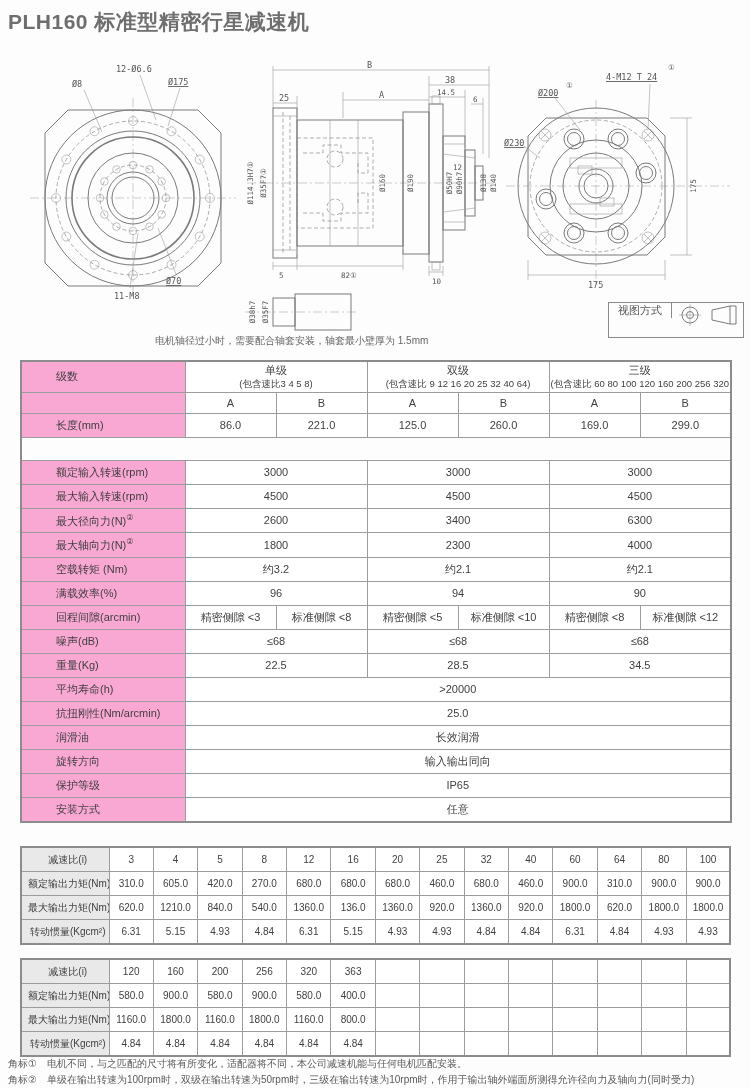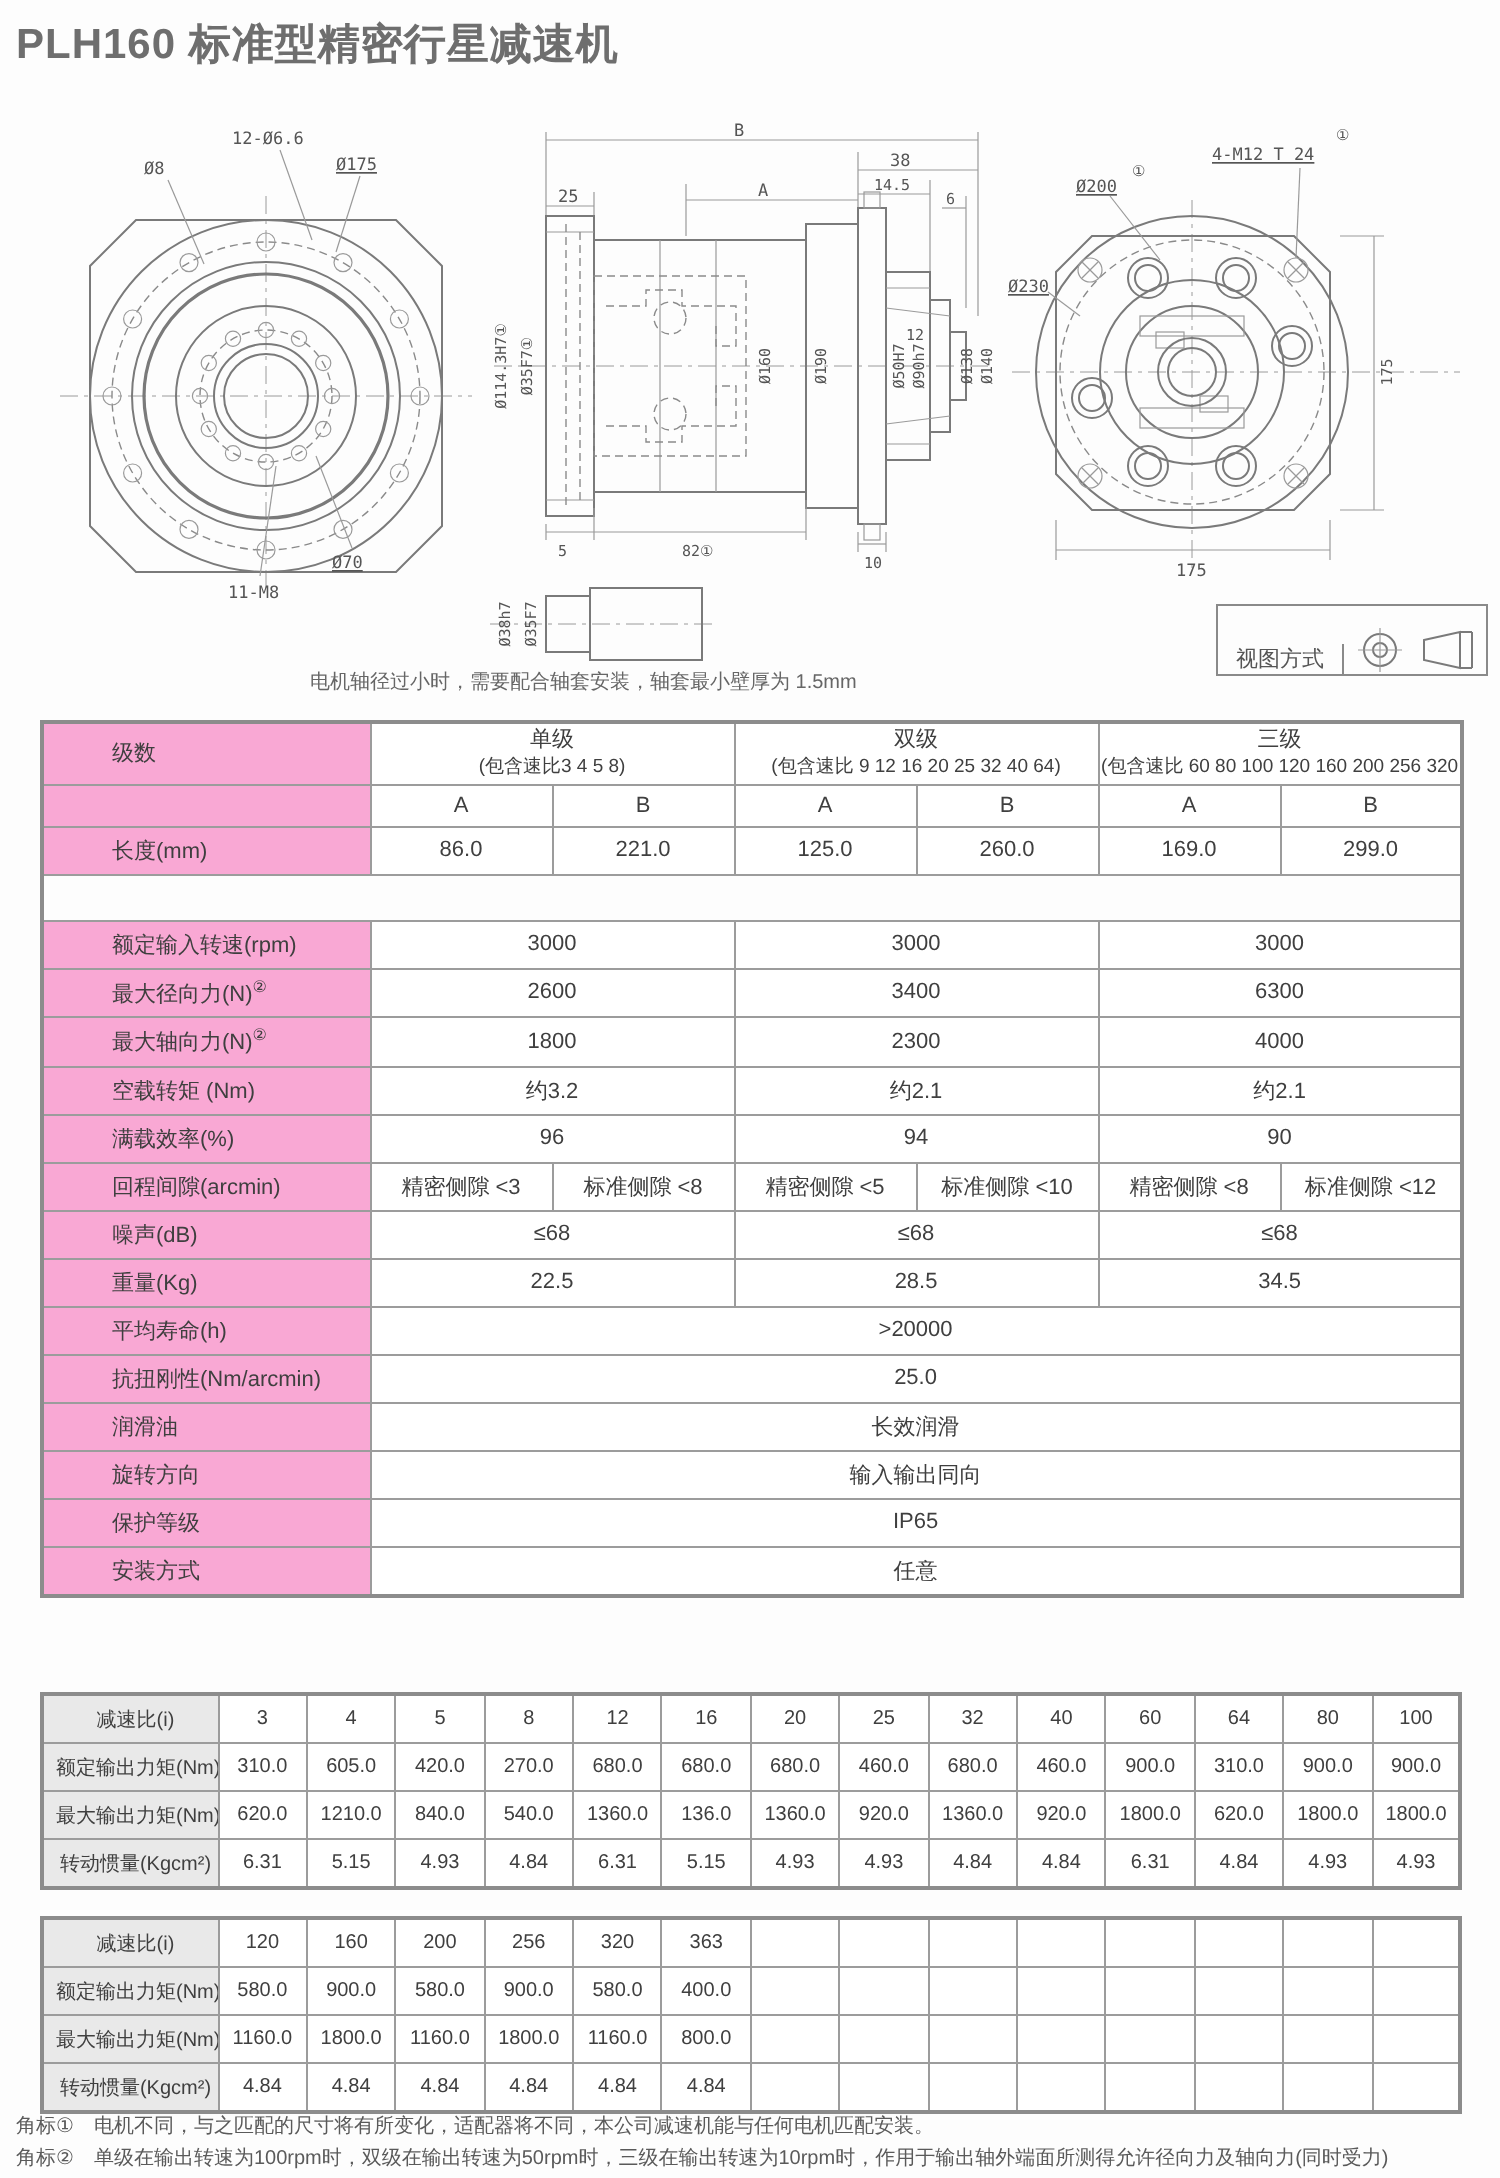--- a/index.html
+++ b/index.html
@@ -10,21 +10,21 @@
   .dwg{position:absolute;}
   .dwg svg{display:block;}
   .dline{stroke:#7a7a7a;stroke-width:1;fill:none;}
   .dthin{stroke:#9a9a9a;stroke-width:.6;fill:none;}
   .ddash{stroke:#8a8a8a;stroke-width:.7;fill:none;stroke-dasharray:4 2.5;}
   .dcl{stroke:#9a9a9a;stroke-width:.5;fill:none;stroke-dasharray:9 3 2 3;}
   .dtxt{font-size:8.5px;fill:#555;font-family:"DejaVu Sans Mono","Liberation Mono",monospace;}
   .dtxt2{font-size:7.5px;fill:#555;font-family:"DejaVu Sans Mono","Liberation Mono",monospace;}
   .note{position:absolute;top:334px;left:155px;font-size:10px;color:#666;}
   .viewbox{position:absolute;top:302px;left:608px;width:134px;height:34px;border:1px solid #8a8a8a;
-           display:flex;align-items:flex-end;font-size:11px;color:#555;}
+           display:flex;align-items:flex-start;font-size:11px;color:#555;}
   .viewbox .vlab{width:62px;display:flex;align-items:center;justify-content:center;border-right:1px solid #8a8a8a;}
   .viewbox .vsym{flex:1;display:flex;align-items:center;justify-content:center;gap:8px;}
   
   table{border-collapse:collapse;table-layout:fixed;background:#fff;}
   .spec{position:absolute;top:360px;left:20px;width:710px;border:2px solid #8c8c8c;}
   .spec th,.spec td{border:1px solid #9c9c9c;font-weight:normal;font-size:11px;padding:4px 3px;
                     text-align:center;vertical-align:middle;color:#3f3f3f;overflow:hidden;white-space:nowrap;}
   .spec th.lbl{background:#f9a8d4;text-align:left;padding-left:34px;}
   .spec .hdr{line-height:1.25;padding:2px 1px;margin-left:28px;}
   .spec .hdr .g2{font-size:9.5px;}
@@ -307,20 +307,26 @@
     <tr>
           <td class="gap" colspan="7"></td>
         </tr>
     <tr>
       <th class="lbl"><span>额定输入转速(rpm)</span></th>
       <td colspan="2">3000</td>
           <td colspan="2">3000</td>
           <td colspan="2">3000</td>
     </tr>
     <tr>
+      <th class="lbl"><span>最大输入转速(rpm)</span></th>
+      <td colspan="2">4500</td>
+          <td colspan="2">4500</td>
+          <td colspan="2">4500</td>
+    </tr>
+    <tr>
       <th class="lbl"><span>最大径向力(N)</span><sup>②</sup></th>
       <td colspan="2">2600</td>
           <td colspan="2">3400</td>
           <td colspan="2">6300</td>
     </tr>
     <tr>
       <th class="lbl"><span>最大轴向力(N)</span><sup>②</sup></th>
       <td colspan="2">1800</td>
           <td colspan="2">2300</td>
           <td colspan="2">4000</td>

